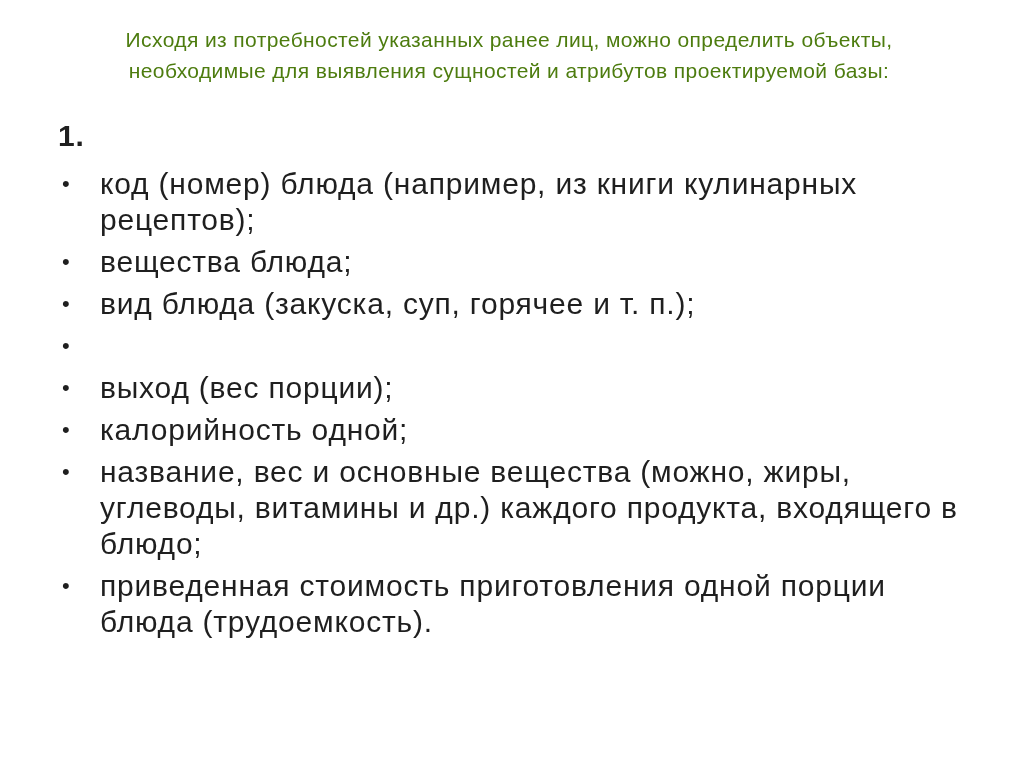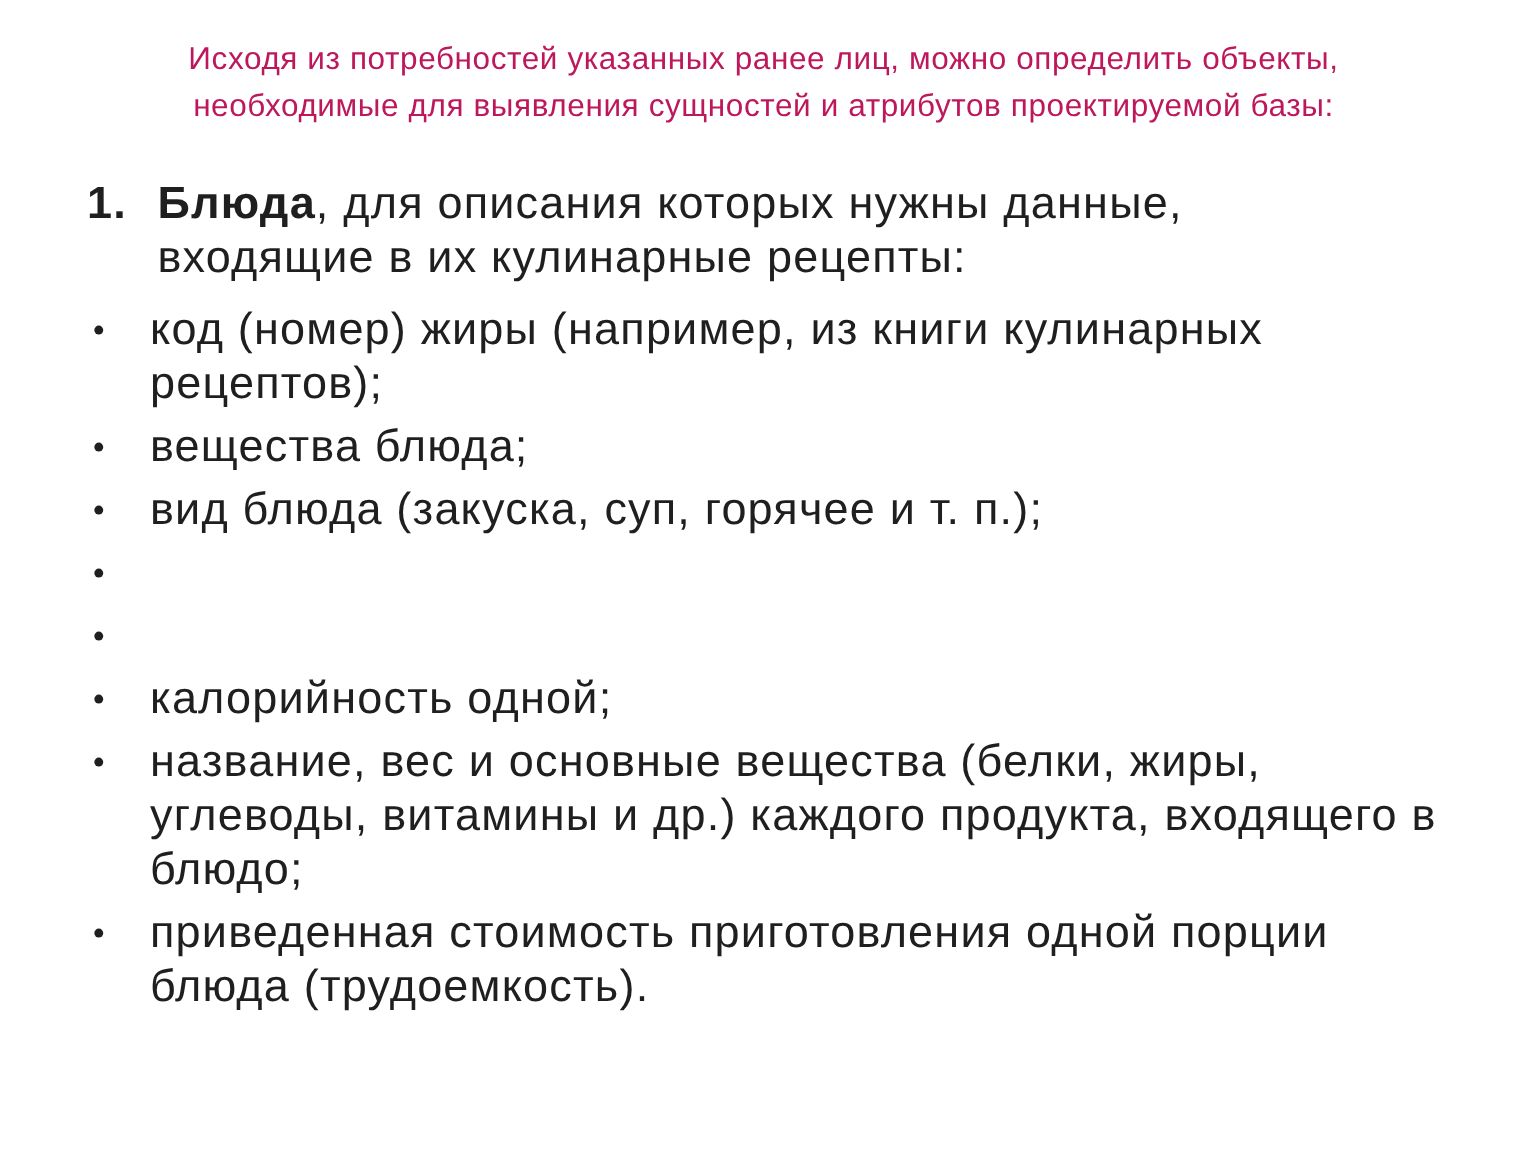--- a/index.html
+++ b/index.html
@@ -21,21 +21,21 @@
     box-sizing: border-box;
     padding: 24px 64px 0 58px;
   }
   .slide-subtitle {
     max-width: 810px;
     margin: 0 auto;
     text-align: center;
     font-size: 21px;
     line-height: 31px;
     letter-spacing: 0.4px;
-    color: #be185d;
+    color: #4d7c0f;
   }
   .numbered-item {
     display: flex;
     align-items: flex-start;
     margin-top: 32px;
     font-size: 30px;
     line-height: 36px;
     letter-spacing: 0.8px;
   }
   .numbered-item .num {
@@ -73,49 +73,49 @@
 </style>
 </head>
 <body>
 
 <div class="slide">
 
   <p class="slide-subtitle">Исходя из потребностей указанных ранее лиц, можно определить объекты, необходимые для выявления сущностей и атрибутов проектируемой базы:</p>
 
   <div class="numbered-item">
     <span class="num">1.</span>
-    <span class="item-text"><b>Блюда</b><span>, для описания которых нужны данные, входящие в их кулинарные рецепты:</span></span>
   </div>
 
   <ul class="bullets">
     <li>
         <span class="marker">•</span>
-        <span class="bt">код (номер) жиры (например, из книги кулинарных рецептов);</span>
+        <span class="bt">код (номер) блюда (например, из книги кулинарных рецептов);</span>
       </li>
     <li>
         <span class="marker">•</span>
         <span class="bt">вещества блюда;</span>
       </li>
     <li>
         <span class="marker">•</span>
         <span class="bt">вид блюда (закуска, суп, горячее и т. п.);</span>
       </li>
     <li>
         <span class="marker">•</span>
       </li>
     <li>
         <span class="marker">•</span>
+        <span class="bt">выход (вес порции);</span>
       </li>
     <li>
         <span class="marker">•</span>
         <span class="bt">калорийность одной;</span>
       </li>
     <li>
         <span class="marker">•</span>
-        <span class="bt">название, вес и основные вещества (белки, жиры, углеводы, витамины и др.) каждого продукта, входящего в блюдо;</span>
+        <span class="bt">название, вес и основные вещества (можно, жиры, углеводы, витамины и др.) каждого продукта, входящего в блюдо;</span>
       </li>
     <li>
         <span class="marker">•</span>
         <span class="bt">приведенная стоимость приготовления одной порции блюда (трудоемкость).</span>
       </li>
   </ul>
 
 </div>
 
 </body></html>

